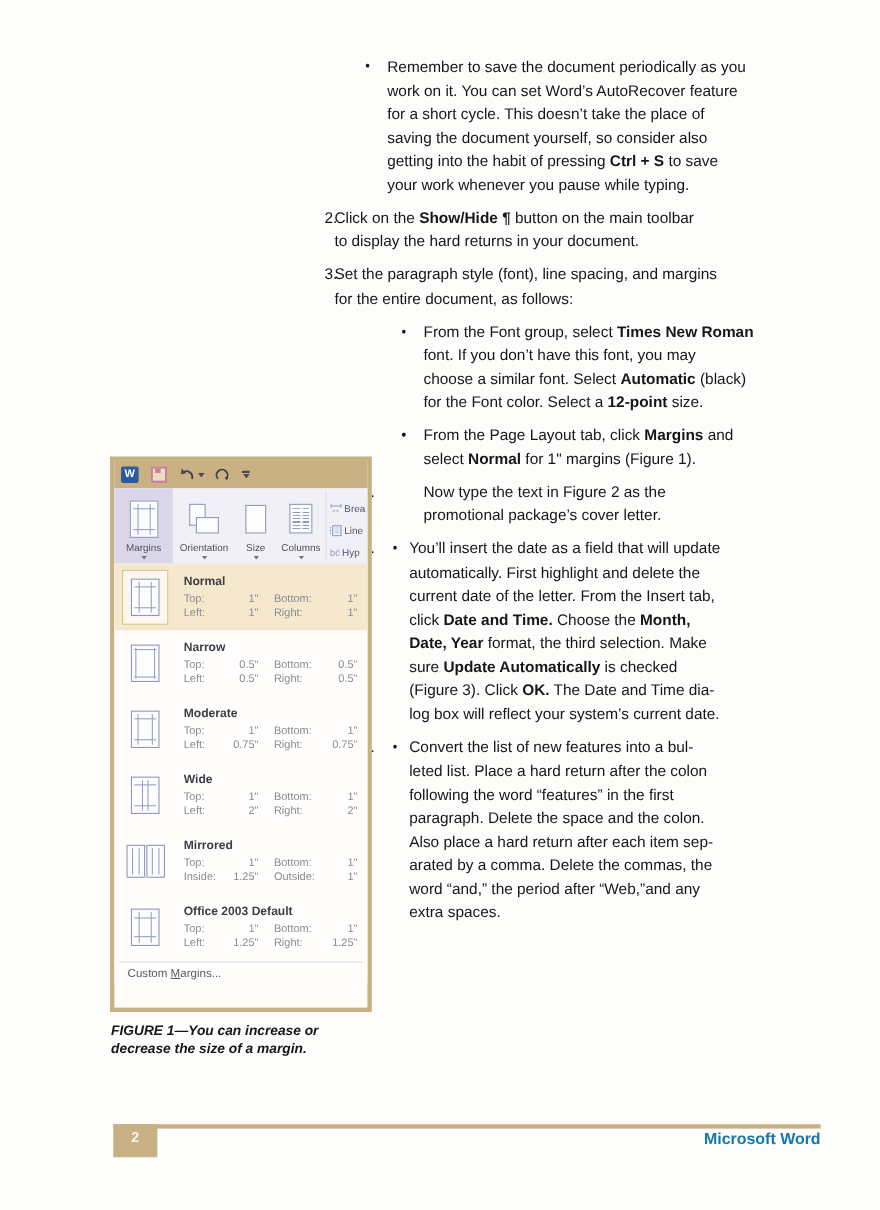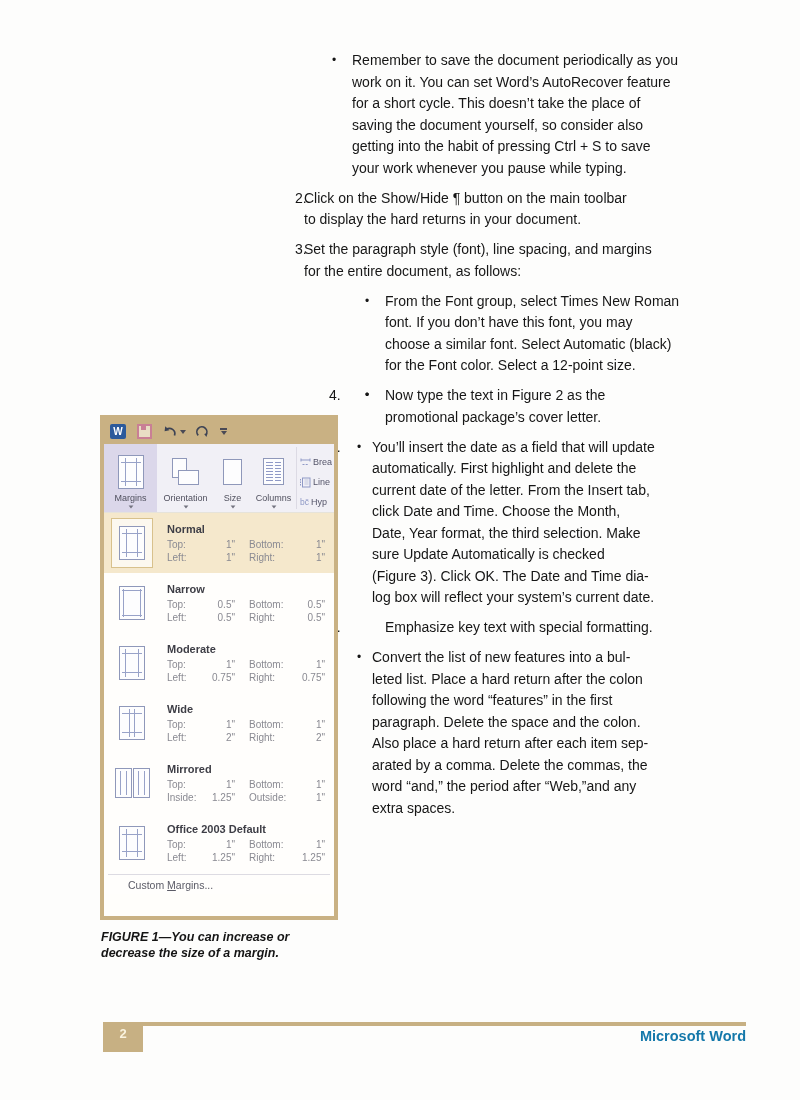--- a/index.html
+++ b/index.html
@@ -5,21 +5,21 @@
   html,body{margin:0;padding:0;}
   body{width:800px;height:1100px;position:relative;background:#fdfdfc;overflow:hidden;
        font-family:"Liberation Sans",sans-serif;}
 
   
   .content-col{position:absolute;left:295px;top:50px;width:465px;
 ated    font-family:"DejaVu Serif",serif;font-size:14px;line-height:21.5px;color:#161616;}
   .ci{position:relative;margin-bottom:8.5px;}
   .ci .marker{position:absolute;top:0;}
   .ci .runs{white-space:pre;}
-  .ci .runs b{font-weight:normal;}
+  .ci .runs b{font-weight:bold;}
   .b1  .marker{left:37px;font-size:12px;}  .b1  .runs{margin-left:57px;}
   .numA .marker{left:0;}                   .numA .runs{margin-left:9px;}
   .subA .marker{left:70px;font-size:12px;} .subA .runs{margin-left:90px;}
   .numB .marker{left:34px;}                .numB .runs{margin-left:90px;}
   .subB .marker{left:62px;font-size:12px;} .subB .runs{margin-left:77px;}
 
   
   .figure{position:absolute;left:100px;top:415px;width:238px;height:505px;box-sizing:border-box;
           border:4px solid #c9b183;background:#fffefb;}
   
@@ -79,21 +79,21 @@
   .mi.selected{background:#f5e8cc;}
   .mi-icon{width:42px;height:50px;display:flex;align-items:center;justify-content:center;
            margin-right:14px;flex:none;}
   .mi.selected .mi-icon{background:#fcf8ef;border:1px solid #d8c18c;box-sizing:border-box;}
   .mi-title{font-size:11px;font-weight:bold;color:#3e3e46;margin-bottom:3px;}
   .mi-row{display:flex;font-size:10px;color:#8a8a92;line-height:13px;}
   .ml1{width:38px;} .mv1{width:30px;text-align:right;margin-right:14px;}
   .ml2{width:44px;} .mv2{width:32px;text-align:right;}
   .mir{display:flex;gap:1px;}
   .menu-sep{border-top:1px solid #dddbe2;margin:1px 4px;}
-  .custom-row{height:18px;display:flex;align-items:center;padding-left:24px;
+  .custom-row{height:18px;display:flex;align-items:center;padding-left:12px;
               font-size:10.5px;color:#5b5b66;}
   .custom-row .u{text-decoration:underline;}
 
   
   .caption{position:absolute;left:101px;top:929px;width:250px;font-size:12.5px;font-weight:bold;
            font-style:italic;color:#151515;line-height:16px;white-space:pre-line;}
 
   
   .footer-rule{position:absolute;left:103px;top:1022px;width:643px;height:4px;background:#c7b083;}
   .page-badge{position:absolute;left:103px;top:1022px;width:40px;height:30px;background:#c7b083;
@@ -129,20 +129,22 @@
       <div class="runs"><span>From the Font group, select </span><b>Times New Roman</b><span>
 font. If you don’t have this font, you may
 choose a similar font. Select </span><b>Automatic</b><span> (black)
 for the Font color. Select a </span><b>12-point</b><span> size.</span></div>
     </div>
     <div class="ci subA">
       <span class="marker">•</span>
     </div>
     <div class="ci subA">
       <span class="marker">•</span>
+      <div class="runs"><span>From the Page Layout tab, click </span><b>Margins</b><span> and
+select </span><b>Normal</b><span> for 1" margins (Figure 1).</span></div>
     </div>
     <div class="ci numB">
       <span class="marker">4.</span>
       <div class="runs"><span>Now type the text in Figure 2 as the
 promotional package’s cover letter.</span></div>
     </div>
     <div class="ci numB">
       <span class="marker">5.</span>
     </div>
     <div class="ci subB">
@@ -151,21 +153,20 @@
 automatically. First highlight and delete the
 current date of the letter. From the Insert tab,
 click </span><b>Date and Time.</b><span> Choose the </span><b>Month,
 Date, Year</b><span> format, the third selection. Make
 sure </span><b>Update Automatically</b><span> is checked
 (Figure 3). Click </span><b>OK.</b><span> The Date and Time dia-
 log box will reflect your system’s current date.</span></div>
     </div>
     <div class="ci numB">
       <span class="marker">6.</span>
-      <div class="runs"><span>Emphasize key text with special formatting.</span></div>
     </div>
     <div class="ci subB">
       <span class="marker">•</span>
       <div class="runs"><span>Convert the list of new features into a bul-
 leted list. Place a hard return after the colon
 following the word “features” in the first
 paragraph. Delete the space and the colon.
 Also place a hard return after each item sep-
 arated by a comma. Delete the commas, the
 word “and,” the period after “Web,”and any

